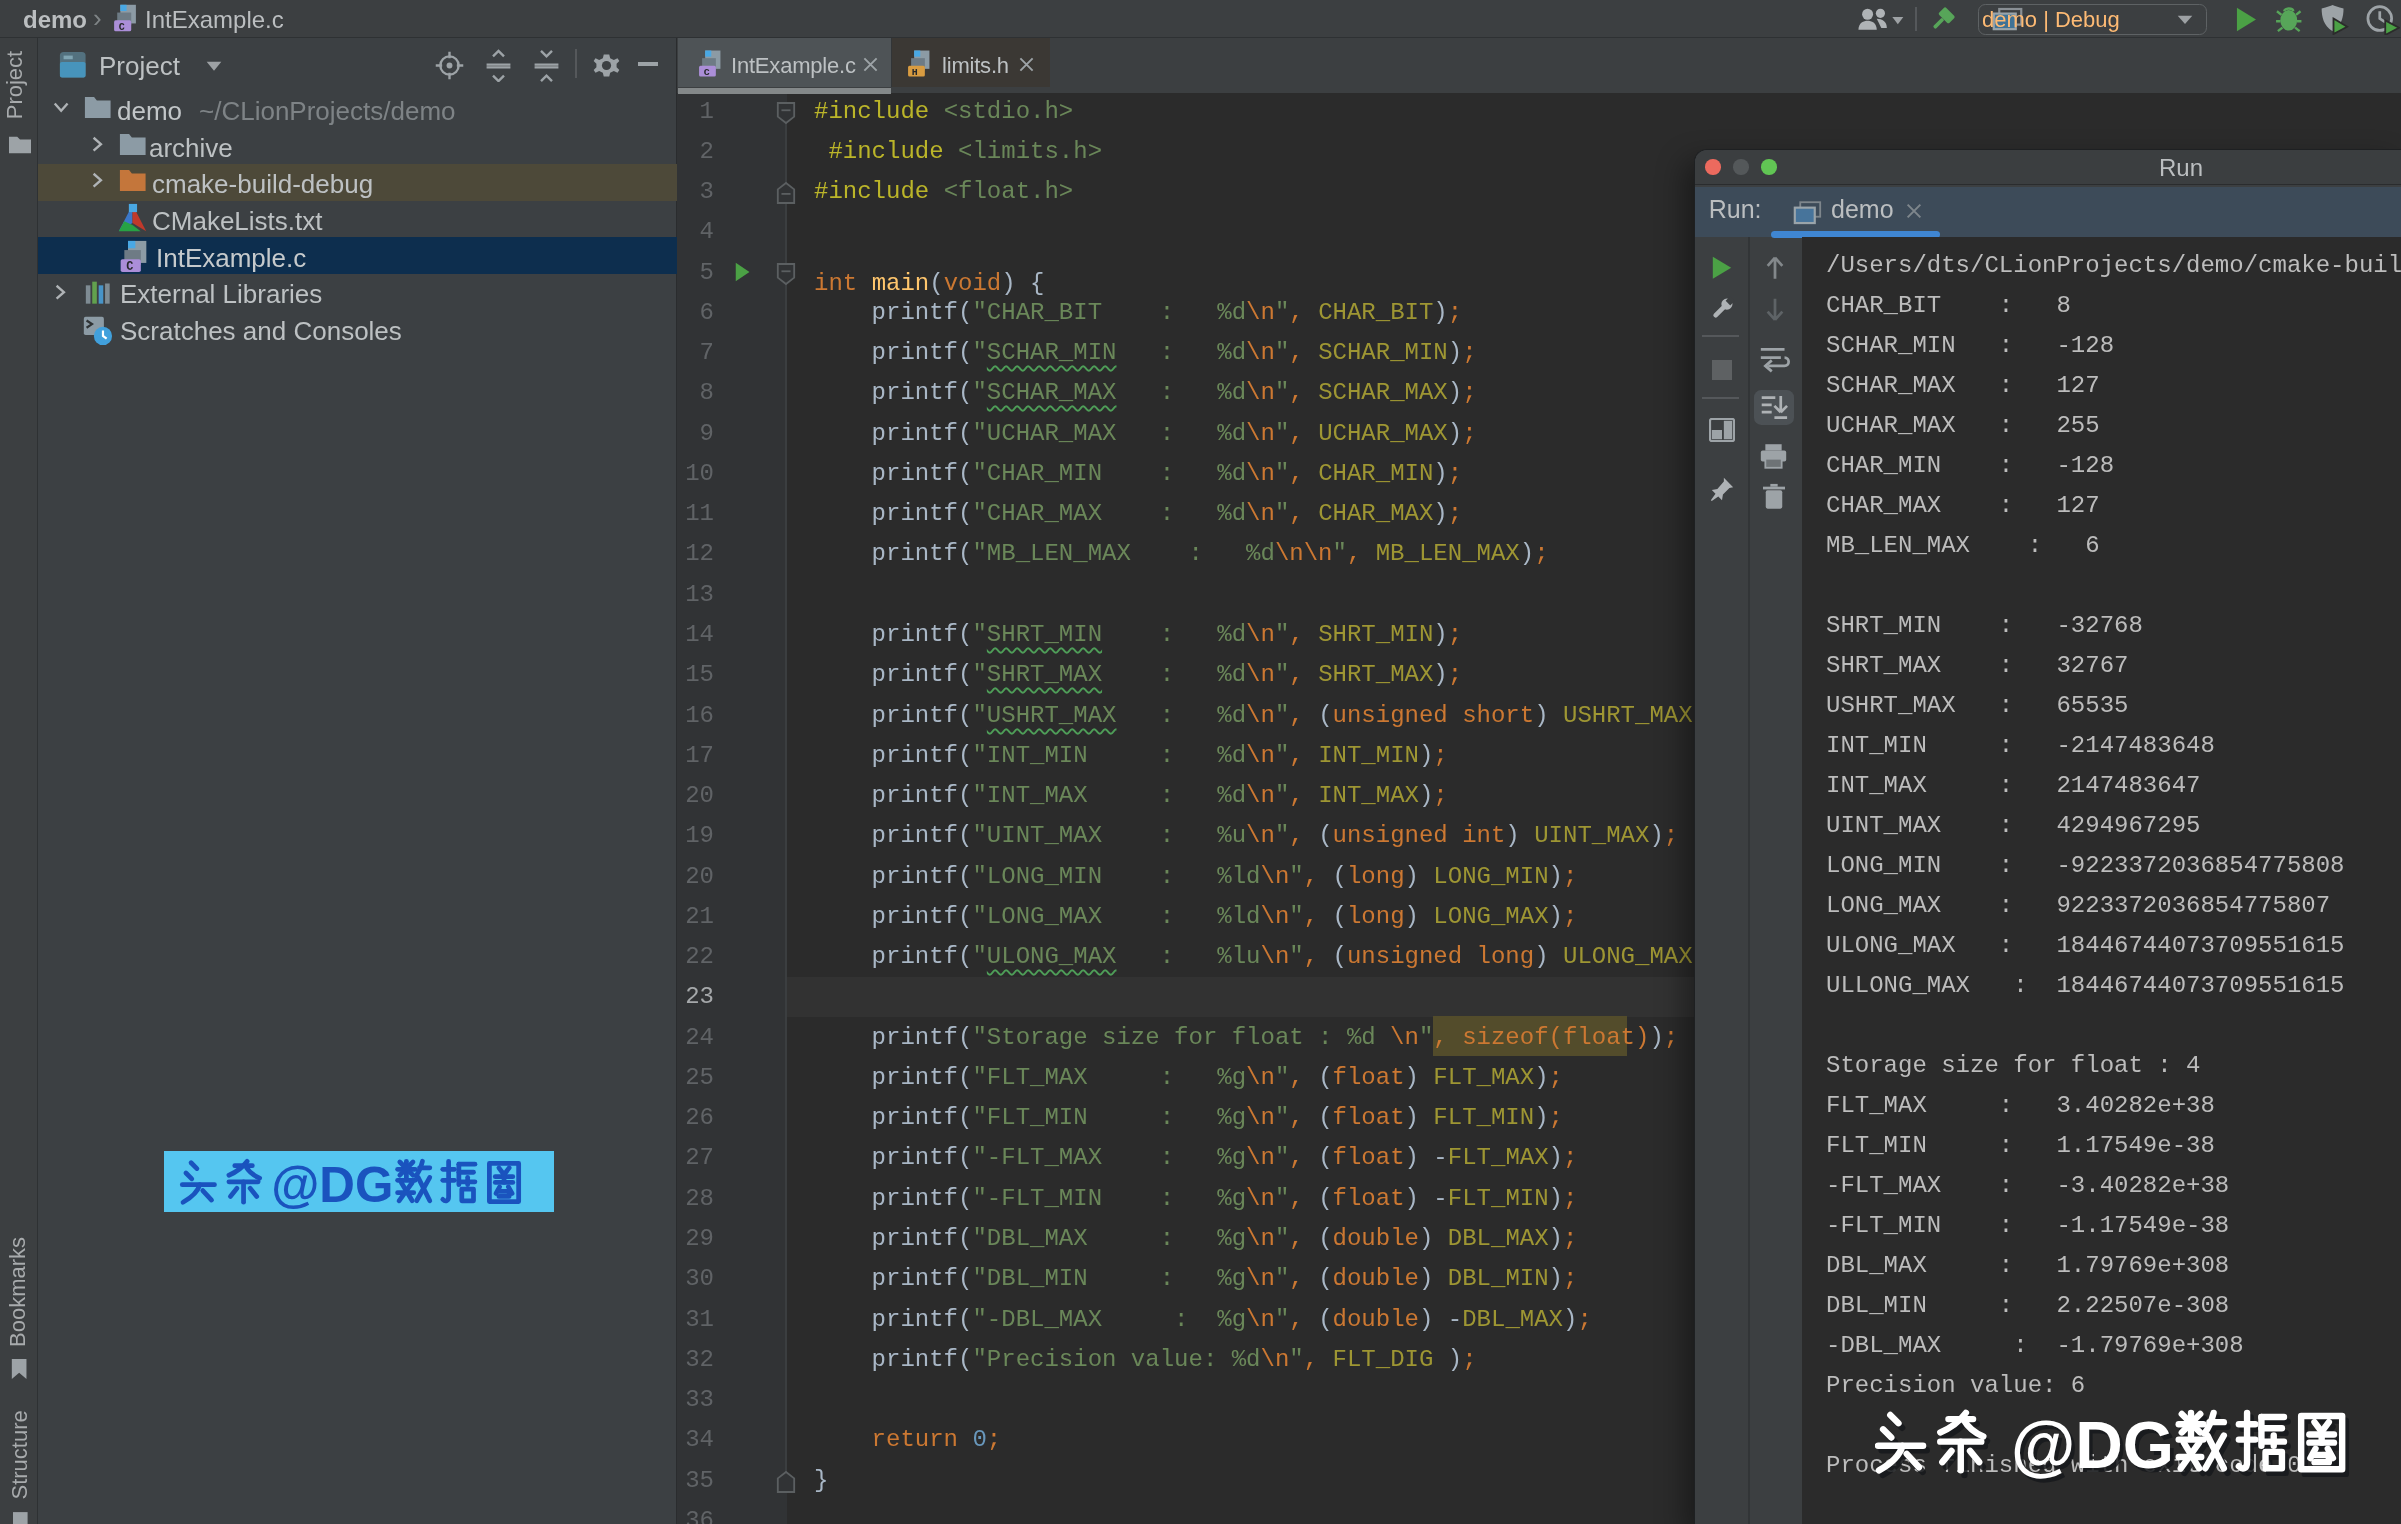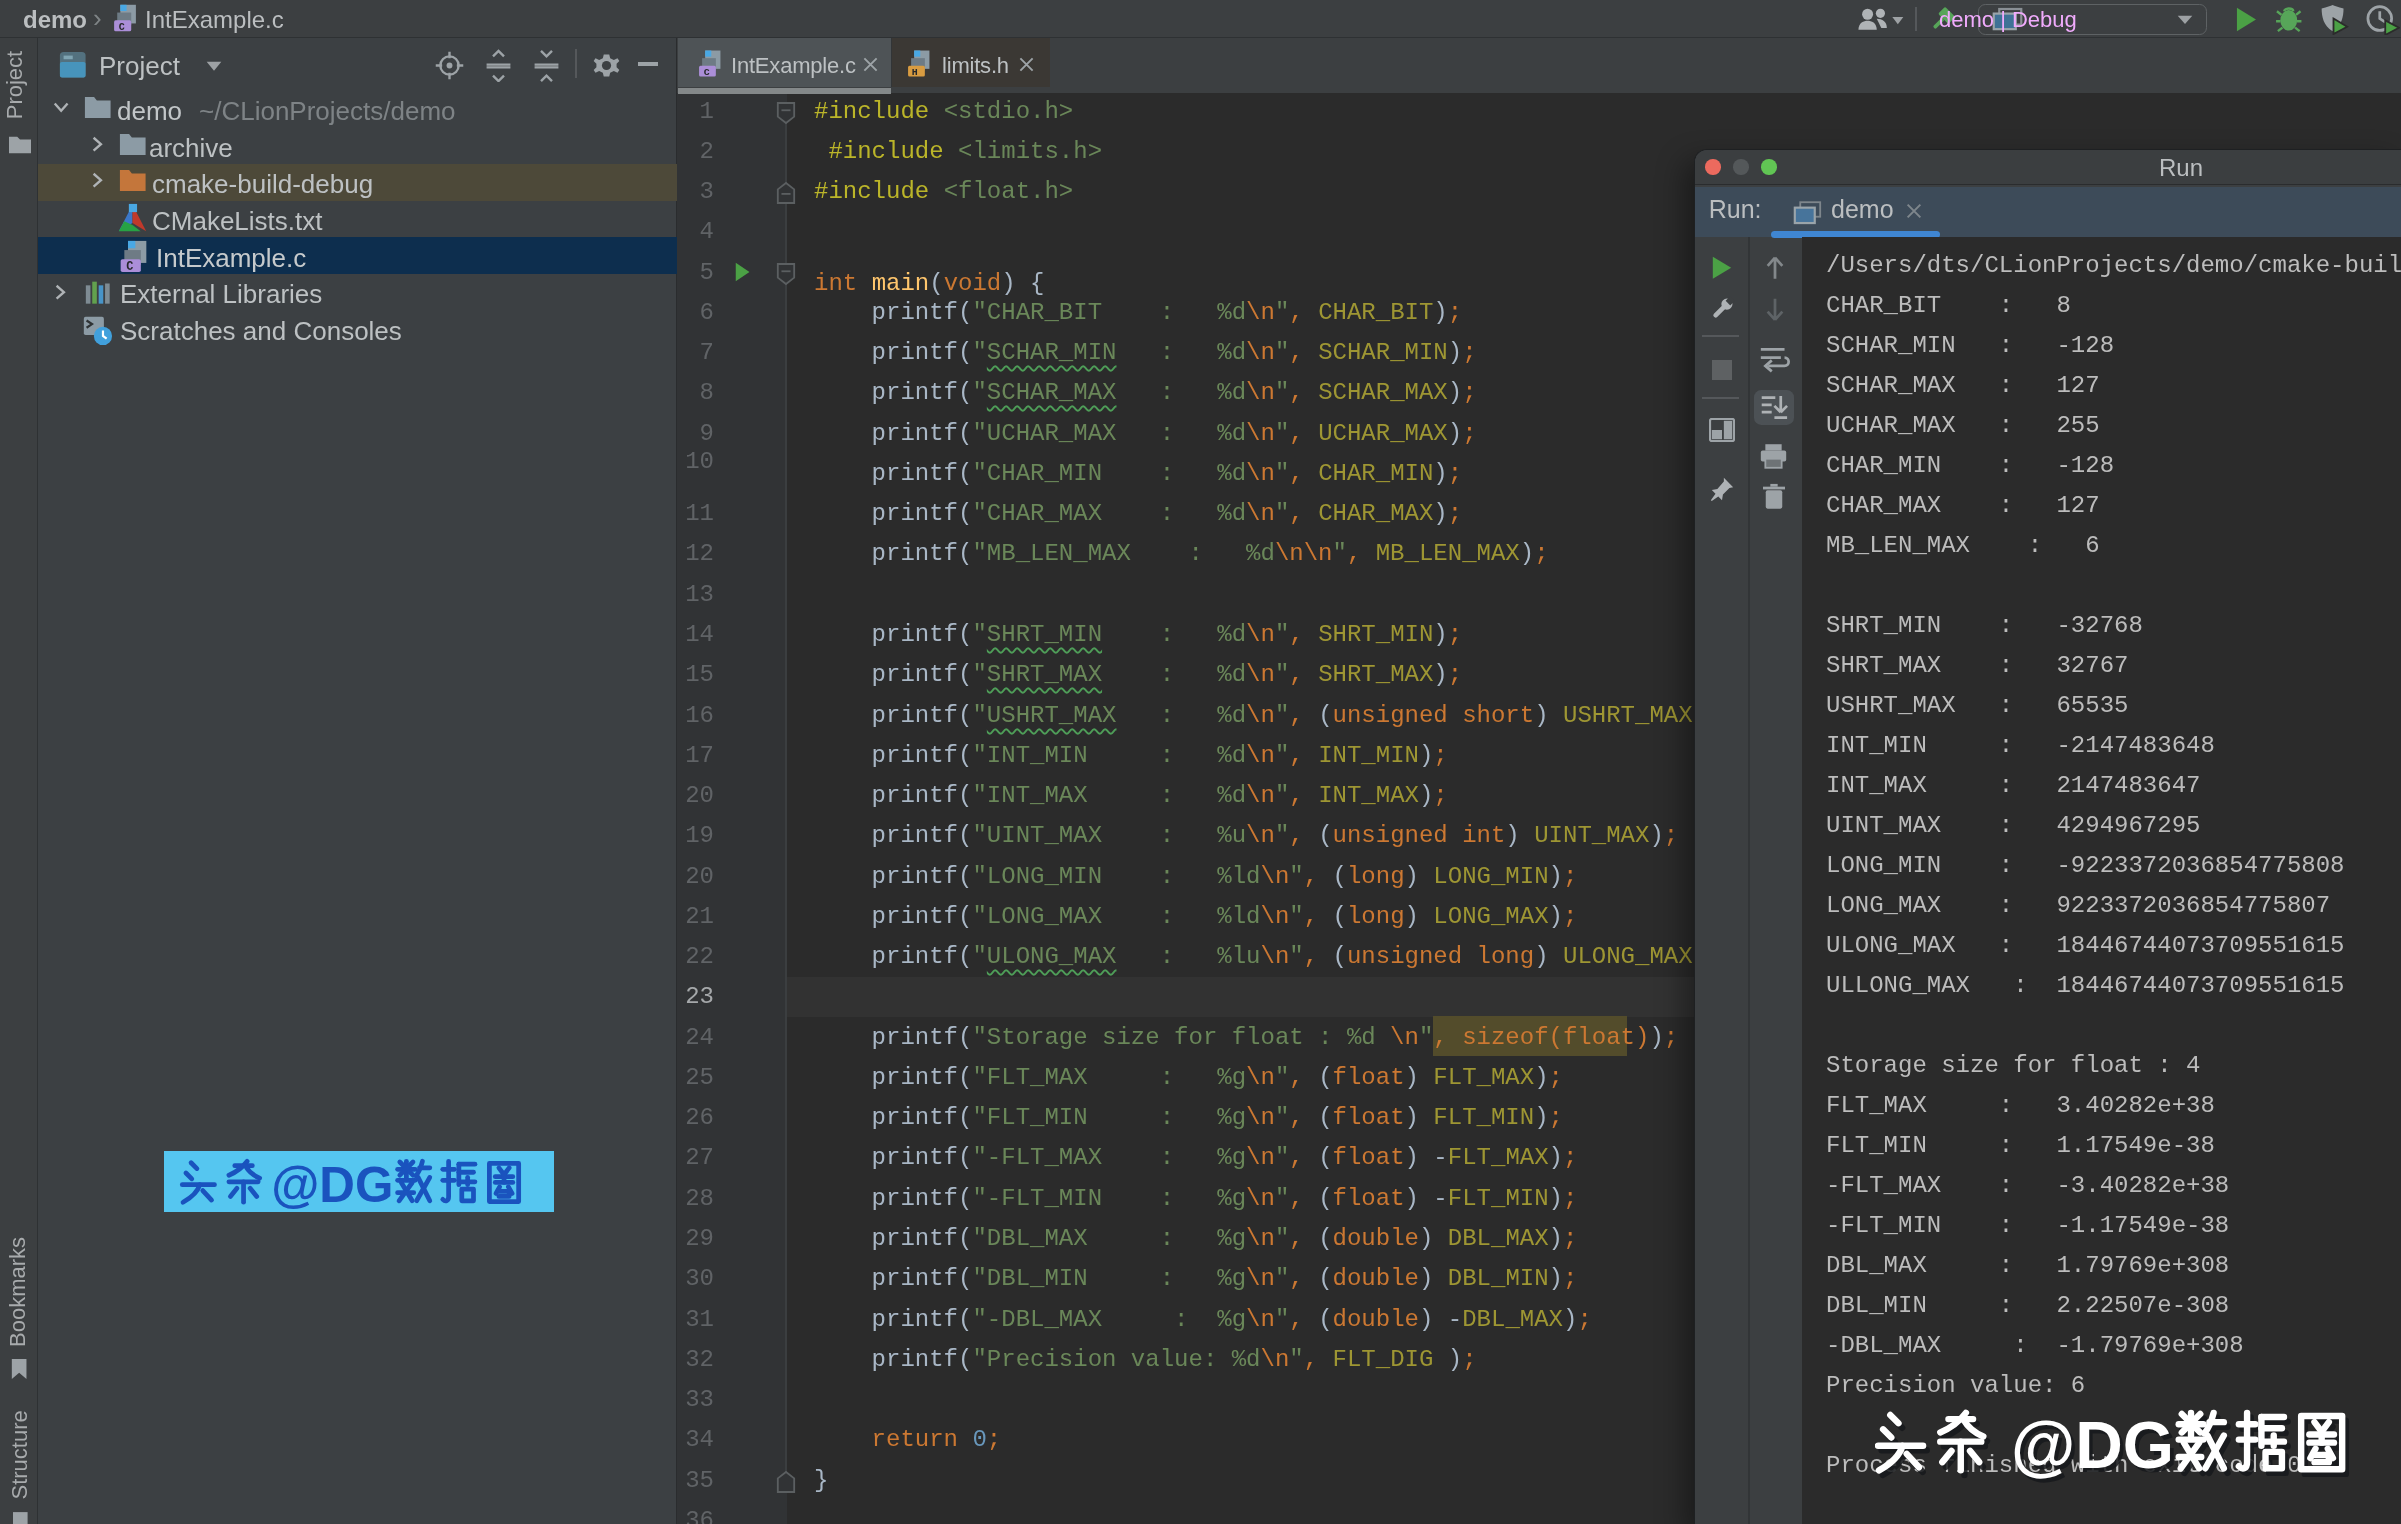--- a/index.html
+++ b/index.html
@@ -107,21 +107,21 @@
         <rect x="9" y="5" width="16" height="11" rx="2" fill="#57A559"></rect>
   <rect x="15" y="16" width="4" height="14" rx="1.5" fill="#57A559"></rect>
       </g>
  </svg></div>
 <div class="abs" style="left:1978px;top:3.7px;width:229px;height:31px;border:1.8px solid #5E6264;border-radius:7.3px;z-index:6"></div>
 <div class="abs" style="left:1991px;top:7.3px;z-index:6">
  <svg width="33" height="26" viewBox="0 0 36 28">
   <rect x="9" y="2" width="24" height="17" fill="none" stroke="#8A9095" stroke-width="2.4"></rect>
   <rect x="3" y="7" width="24" height="17" fill="#3F7296" stroke="#9AA4AA" stroke-width="2.4"></rect>
  </svg></div>
-<div class="abs" style="left:1939px;top:7.3px;font-size:22px;color:#f0abfc;z-index:6">demo | Debug</div>
+<div class="abs" style="left:1982px;top:7.3px;font-size:22px;color:#fdba74;z-index:6">demo | Debug</div>
 <div class="abs" style="left:2175px;top:13px;z-index:6"><svg width="20" height="13" viewBox="0 0 22 14">
       <path d="M3 3 L19 3 L11 12 Z" fill="#9DA1A4"></path>
     </svg></div>
 <div class="abs" style="left:2233px;top:4.6px;z-index:6"><svg width="26" height="29" viewBox="0 0 28 32">
       <path d="M4 3 L25 16 L4 29 Z" fill="#4BA145"></path>
     </svg></div>
 <div class="abs" style="left:2275px;top:3.7px;z-index:6">
  <svg width="27.5" height="29" viewBox="0 0 30 32">
       <g stroke="#57A559" stroke-width="2.6" fill="none">
   <ellipse cx="15" cy="18" rx="8" ry="10" fill="#57A559"></ellipse>
@@ -335,21 +335,21 @@
 <div class="gnum" style="top:253px">5</div>
 <div class="cl" style="top:264px"><i class="o">int</i><i class="w"> </i><i class="f">main</i><i class="w">(</i><i class="o">void</i><i class="w">) {</i></div>
 <div class="gnum" style="top:293px">6</div>
 <div class="cl" style="top:293px"><i class="w">    printf(</i><i class="s">"CHAR_BIT    :   %d</i><i class="e">\n</i><i class="s">"</i><i class="o">,</i><i class="w"> </i><i class="m">CHAR_BIT</i><i class="w">)</i><i class="o">;</i></div>
 <div class="gnum" style="top:333px">7</div>
 <div class="cl" style="top:333px"><i class="w">    printf(</i><i class="s">"</i><i class="s sq">SCHAR_MIN</i><i class="s">   :   %d</i><i class="e">\n</i><i class="s">"</i><i class="o">,</i><i class="w"> </i><i class="m">SCHAR_MIN</i><i class="w">)</i><i class="o">;</i></div>
 <div class="gnum" style="top:373px">8</div>
 <div class="cl" style="top:373px"><i class="w">    printf(</i><i class="s">"</i><i class="s sq">SCHAR_MAX</i><i class="s">   :   %d</i><i class="e">\n</i><i class="s">"</i><i class="o">,</i><i class="w"> </i><i class="m">SCHAR_MAX</i><i class="w">)</i><i class="o">;</i></div>
 <div class="gnum" style="top:414px">9</div>
 <div class="cl" style="top:414px"><i class="w">    printf(</i><i class="s">"UCHAR_MAX   :   %d</i><i class="e">\n</i><i class="s">"</i><i class="o">,</i><i class="w"> </i><i class="m">UCHAR_MAX</i><i class="w">)</i><i class="o">;</i></div>
-<div class="gnum" style="top:442px">10</div>
+<div class="gnum" style="top:454px">10</div>
 <div class="cl" style="top:454px"><i class="w">    printf(</i><i class="s">"CHAR_MIN    :   %d</i><i class="e">\n</i><i class="s">"</i><i class="o">,</i><i class="w"> </i><i class="m">CHAR_MIN</i><i class="w">)</i><i class="o">;</i></div>
 <div class="gnum" style="top:494px">11</div>
 <div class="cl" style="top:494px"><i class="w">    printf(</i><i class="s">"CHAR_MAX    :   %d</i><i class="e">\n</i><i class="s">"</i><i class="o">,</i><i class="w"> </i><i class="m">CHAR_MAX</i><i class="w">)</i><i class="o">;</i></div>
 <div class="gnum" style="top:534px">12</div>
 <div class="cl" style="top:534px"><i class="w">    printf(</i><i class="s">"MB_LEN_MAX    :   %d</i><i class="e">\n\n</i><i class="s">"</i><i class="o">,</i><i class="w"> </i><i class="m">MB_LEN_MAX</i><i class="w">)</i><i class="o">;</i></div>
 <div class="gnum" style="top:575px">13</div>
 <div class="gnum" style="top:615px">14</div>
 <div class="cl" style="top:615px"><i class="w">    printf(</i><i class="s">"</i><i class="s sq">SHRT_MIN</i><i class="s">    :   %d</i><i class="e">\n</i><i class="s">"</i><i class="o">,</i><i class="w"> </i><i class="m">SHRT_MIN</i><i class="w">)</i><i class="o">;</i></div>
 <div class="gnum" style="top:655px">15</div>
 <div class="cl" style="top:655px"><i class="w">    printf(</i><i class="s">"</i><i class="s sq">SHRT_MAX</i><i class="s">    :   %d</i><i class="e">\n</i><i class="s">"</i><i class="o">,</i><i class="w"> </i><i class="m">SHRT_MAX</i><i class="w">)</i><i class="o">;</i></div>

